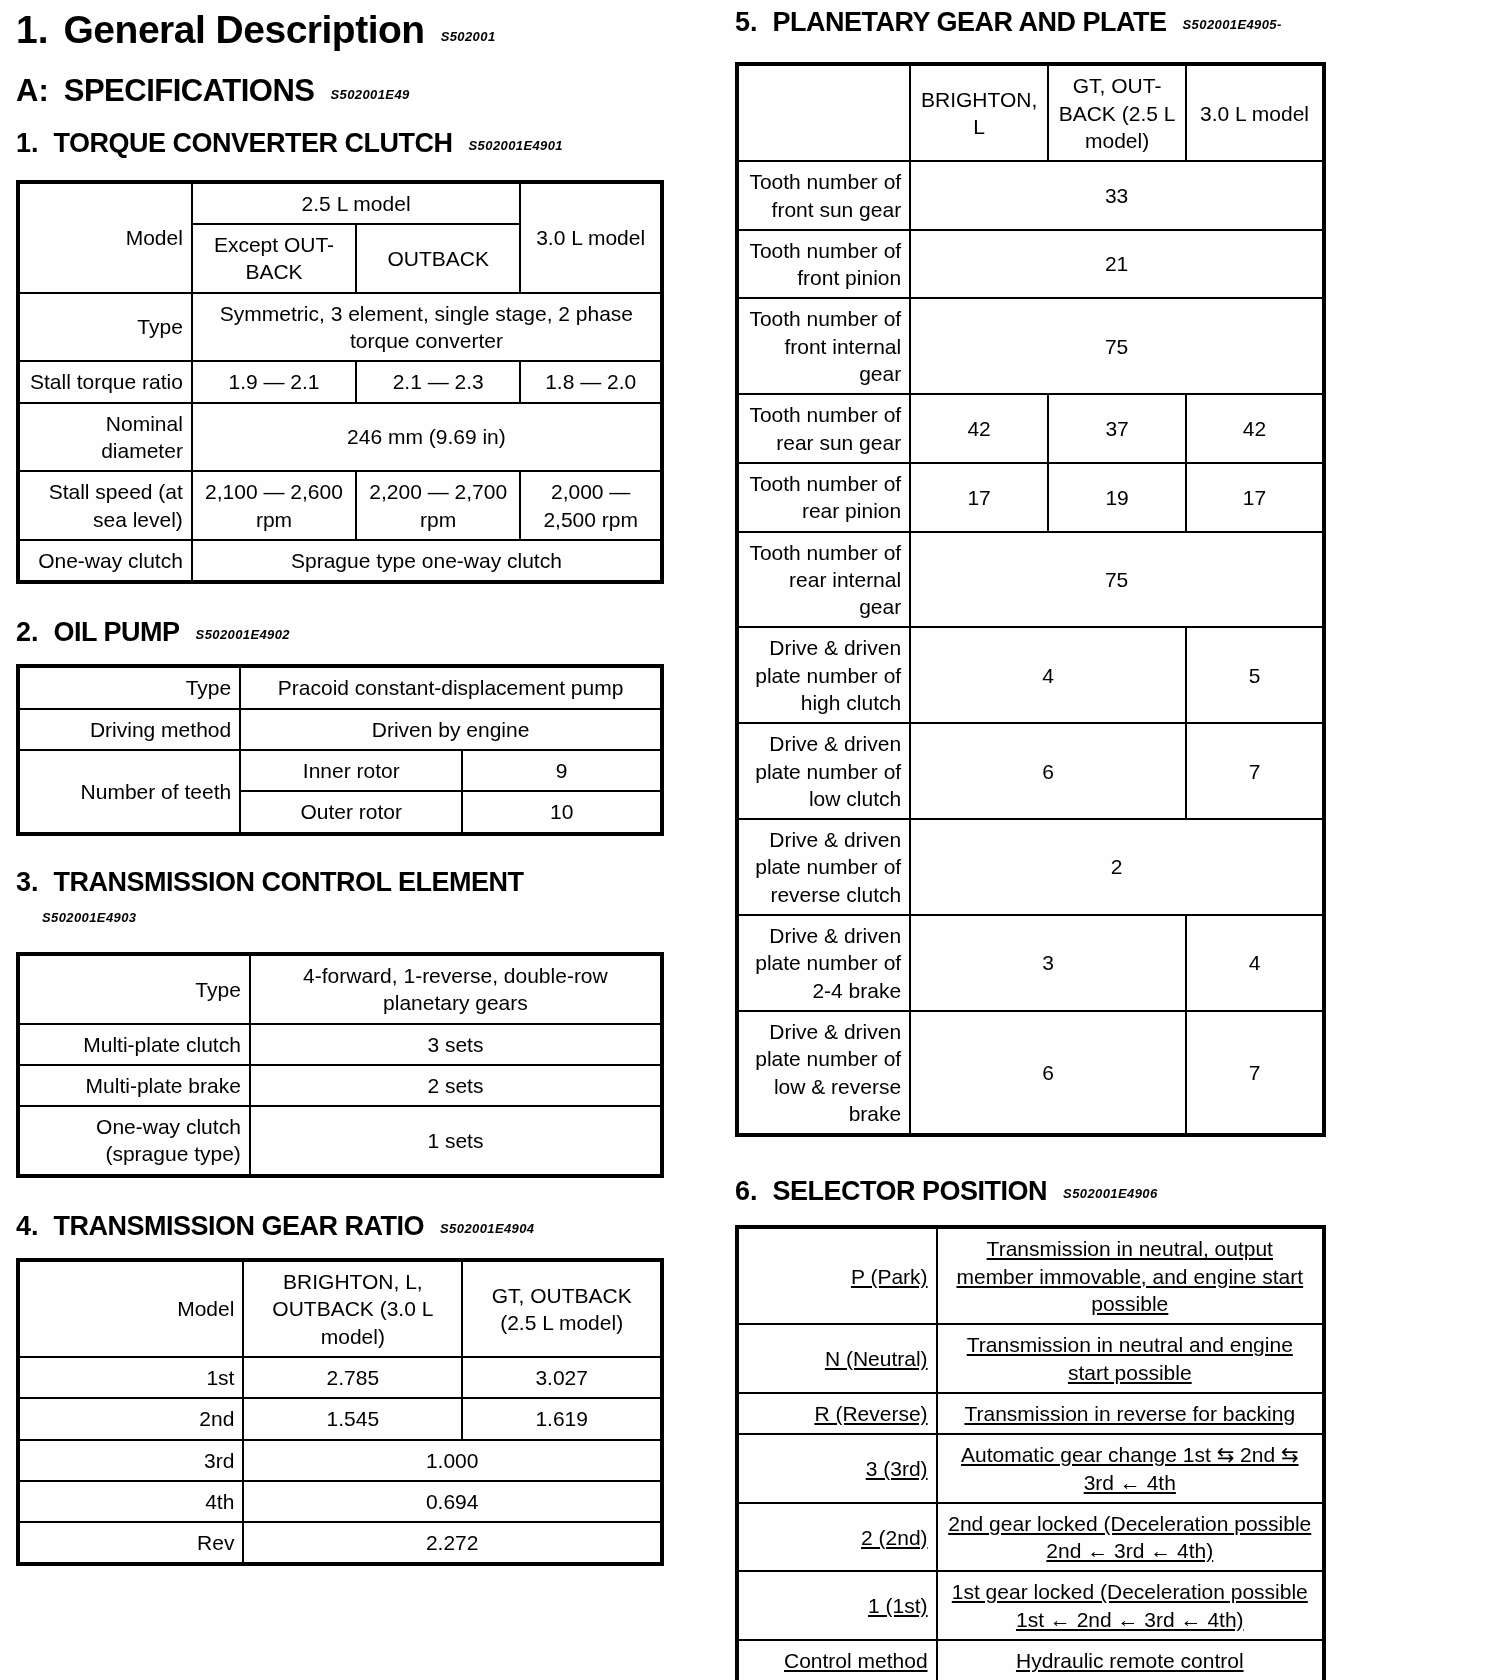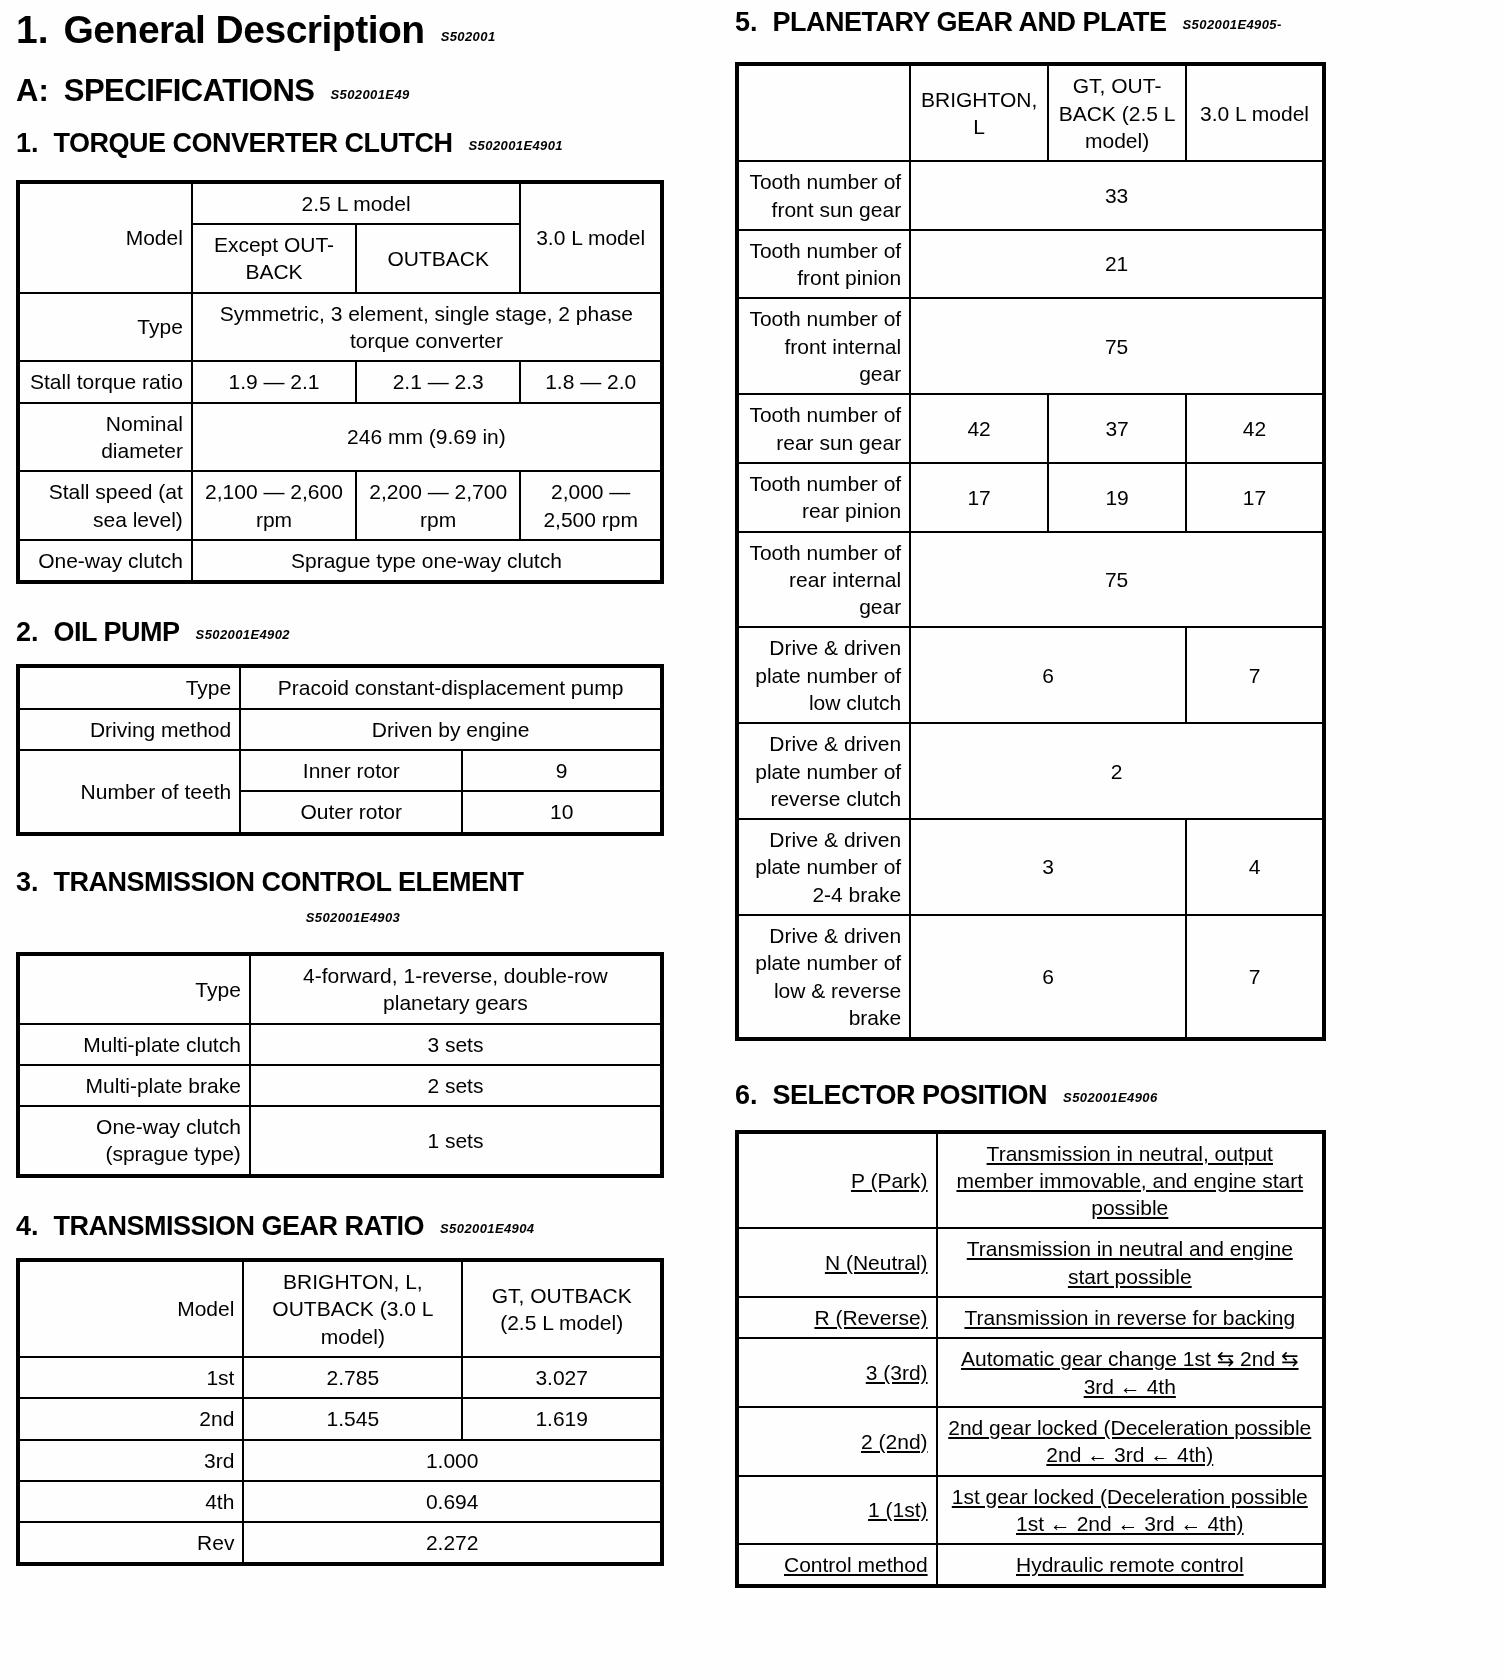--- a/index.html
+++ b/index.html
@@ -21,21 +21,21 @@
   .code{
     font-style:italic;font-weight:bold;
     font-size:13px;letter-spacing:0.4px;
     margin-left:16px;
     position:relative;top:-2px;
     white-space:nowrap;
   }
   .h1{font-size:39px;margin:2px 0 24px;}
   .h2{font-size:31px;margin:16px 0 22px;}
   .h3{font-size:27px;}
-  .code-line{margin:14px 0 0 26px;text-align:center;}
+  .code-line{margin:14px 0 0 26px;}
   .code-line .code{margin-left:0;}
 
   table.spec{
     width:100%;
     border-collapse:collapse;
     table-layout:fixed;
     border:4px solid #000;
   }
   table.spec td{
     border:2px solid #000;
@@ -266,20 +266,25 @@
             <td class="label">Tooth number of rear pinion</td>
             <td>17</td>
             <td>19</td>
             <td>17</td>
           </tr>
           <tr>
             <td class="label">Tooth number of rear internal gear</td>
             <td colspan="3">75</td>
           </tr>
           <tr>
+            <td class="label">Drive &amp; driven plate number of high clutch</td>
+            <td colspan="2">4</td>
+            <td>5</td>
+          </tr>
+          <tr>
             <td class="label">Drive &amp; driven plate number of low clutch</td>
             <td colspan="2">6</td>
             <td>7</td>
           </tr>
           <tr>
             <td class="label">Drive &amp; driven plate number of reverse clutch</td>
             <td colspan="3">2</td>
           </tr>
           <tr>
             <td class="label">Drive &amp; driven plate number of 2-4 brake</td>

